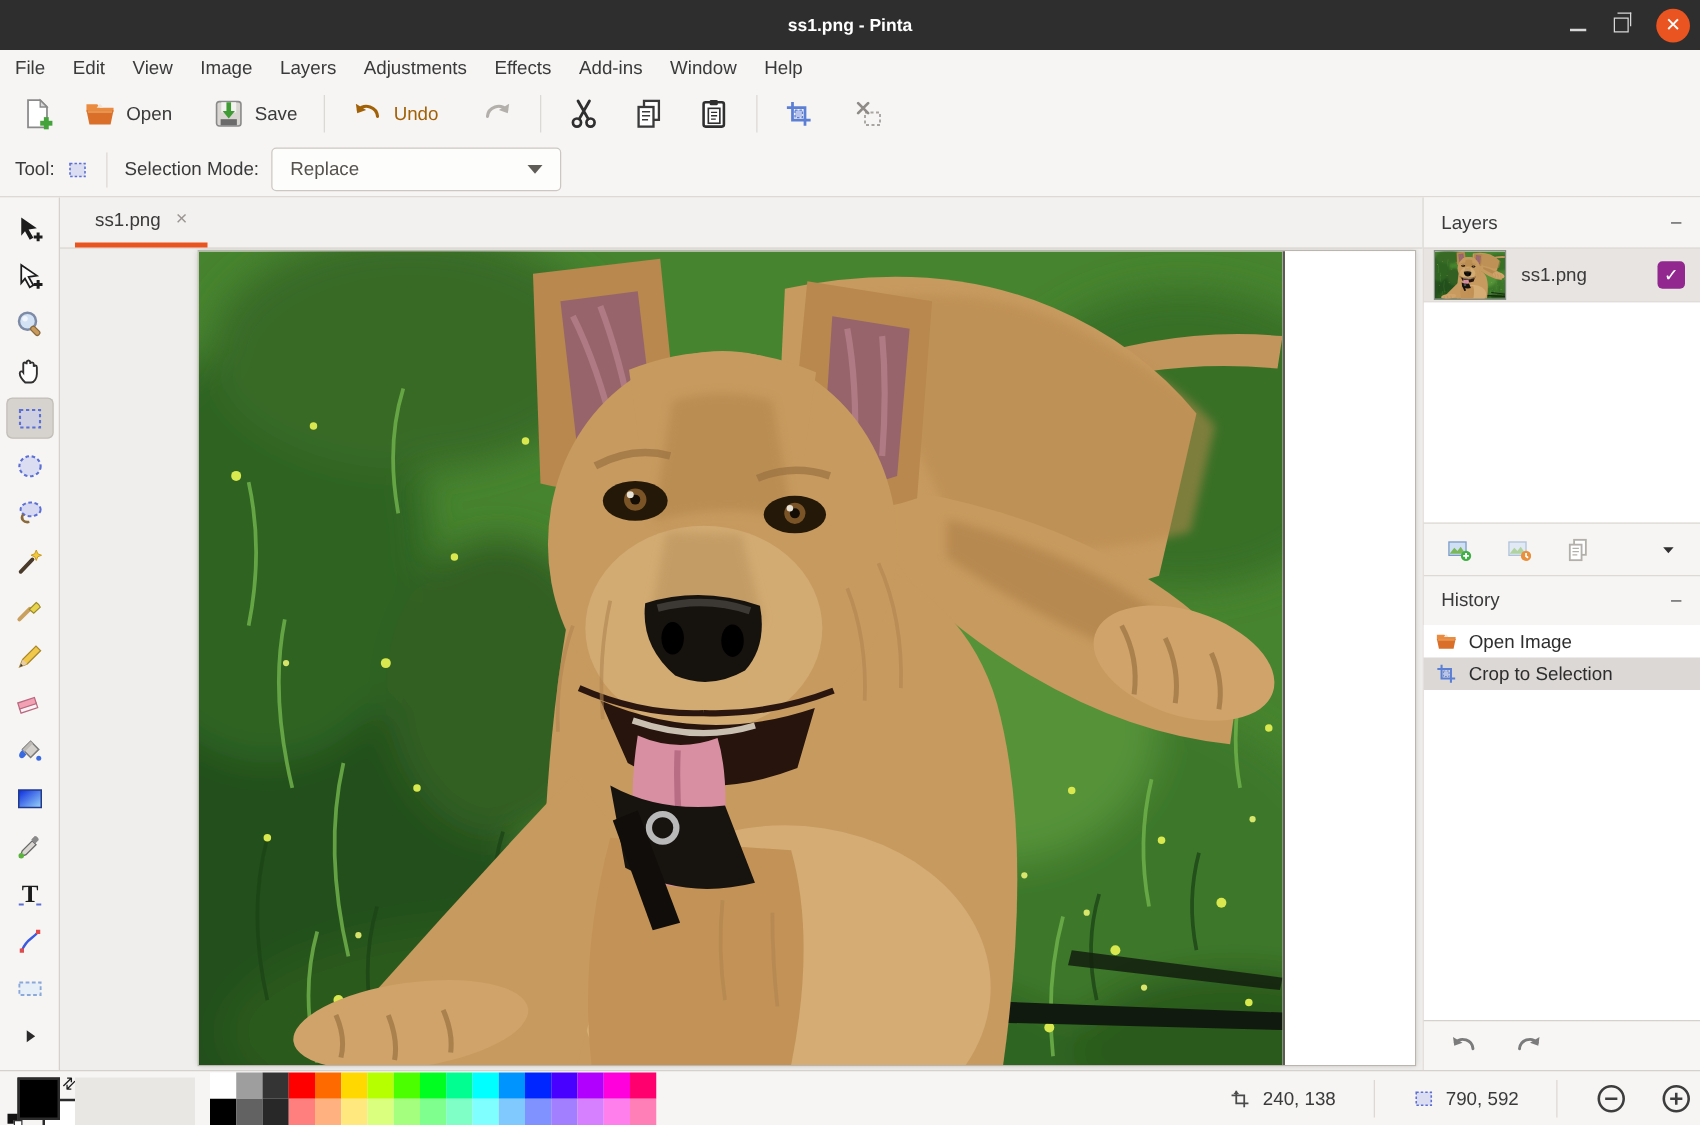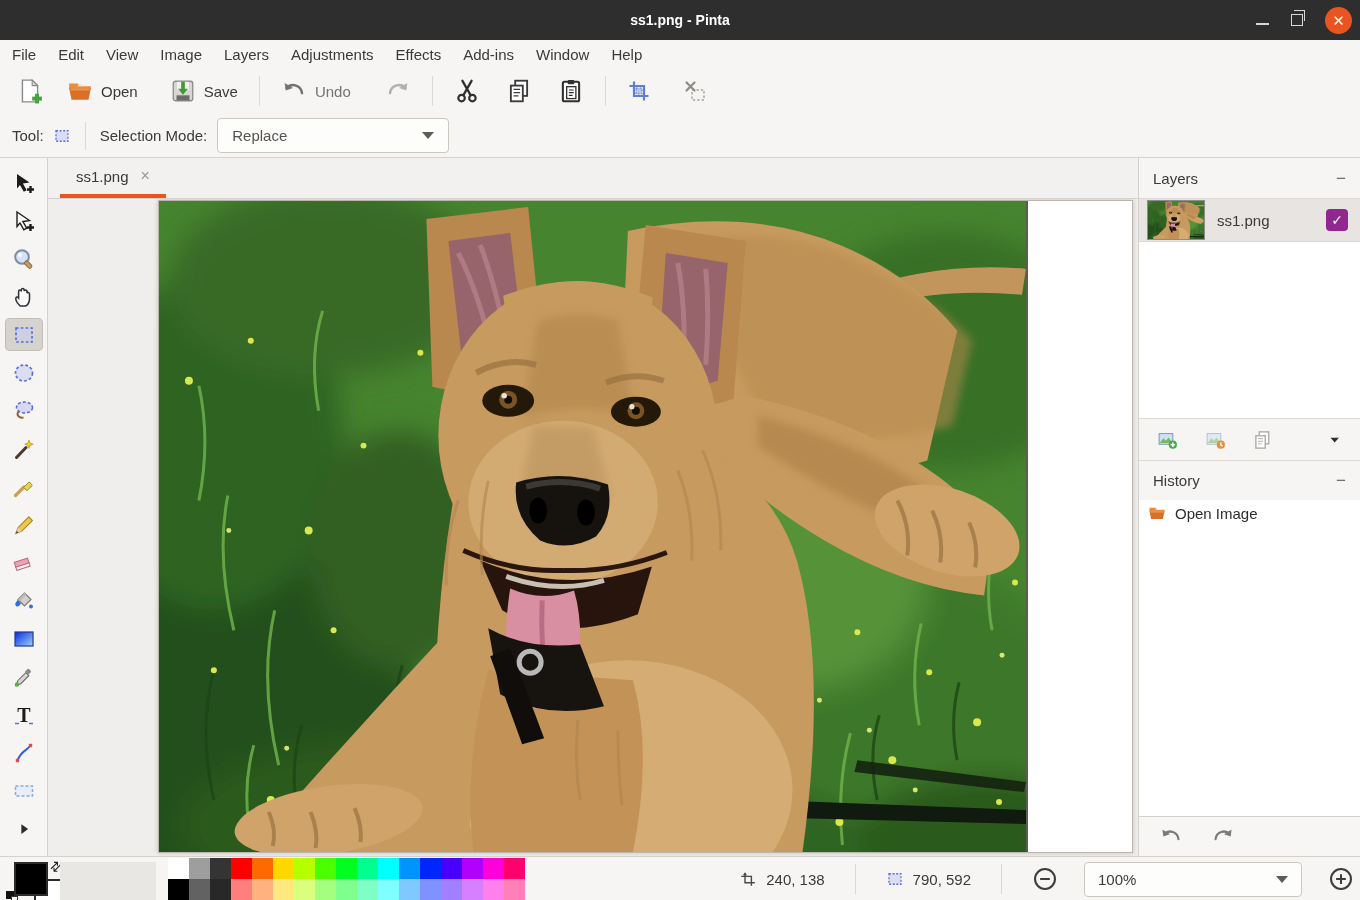--- a/index.html
+++ b/index.html
@@ -446,21 +446,21 @@
       </svg>
     <span>Open</span>
   </div>
   <div class="tb-btn" style="margin-left:14px">
     <svg class="ic">
         <use href="#sym-save"></use>
       </svg>
     <span>Save</span>
   </div>
   <div class="tb-sep"></div>
-  <div class="tb-btn disabled" style="color:#737373">
+  <div class="tb-btn disabled" style="color:#a16207">
     <svg class="ic">
         <use href="#sym-undo"></use>
       </svg>
     <span>Undo</span>
   </div>
   <div class="tb-btn disabled" style="margin-left:16px;color:#b3afaa">
     <svg class="ic">
         <use href="#sym-redo"></use>
       </svg>
   </div>
@@ -655,20 +655,26 @@
     <div class="panel-header history-header">
       <span>History</span>
       <span class="panel-min">−</span>
     </div>
     <div class="history-list">
       <div class="history-item">
         <svg class="ic18">
             <use href="#sym-open"></use>
           </svg>
         <span>Open Image</span>
+      </div>
+      <div class="history-item selected">
+        <svg class="ic18">
+            <use href="#sym-crop"></use>
+          </svg>
+        <span>Crop to Selection</span>
       </div>
     </div>
     <div class="history-filler"></div>
     <div class="undo-row">
       <svg class="ic24">
           <use href="#sym-undo"></use>
         </svg>
       <svg class="ic24">
           <use href="#sym-redo"></use>
         </svg>
@@ -740,23 +746,19 @@
           <use href="#sym-dashed-rect"></use>
         </svg>
       <span>790, 592</span>
     </div>
     <div class="st-sep"></div>
     <div class="round-btn">
         <svg class="ic">
           <use href="#sym-circle-minus"></use>
         </svg>
       </div>
-    <div class="zoom-box">
-      <span>100%</span>
-      <span class="caret"></span>
-    </div>
     <div class="round-btn">
         <svg class="ic">
           <use href="#sym-circle-plus"></use>
         </svg>
       </div>
   </div>
 </div>
 
 </body></html>

